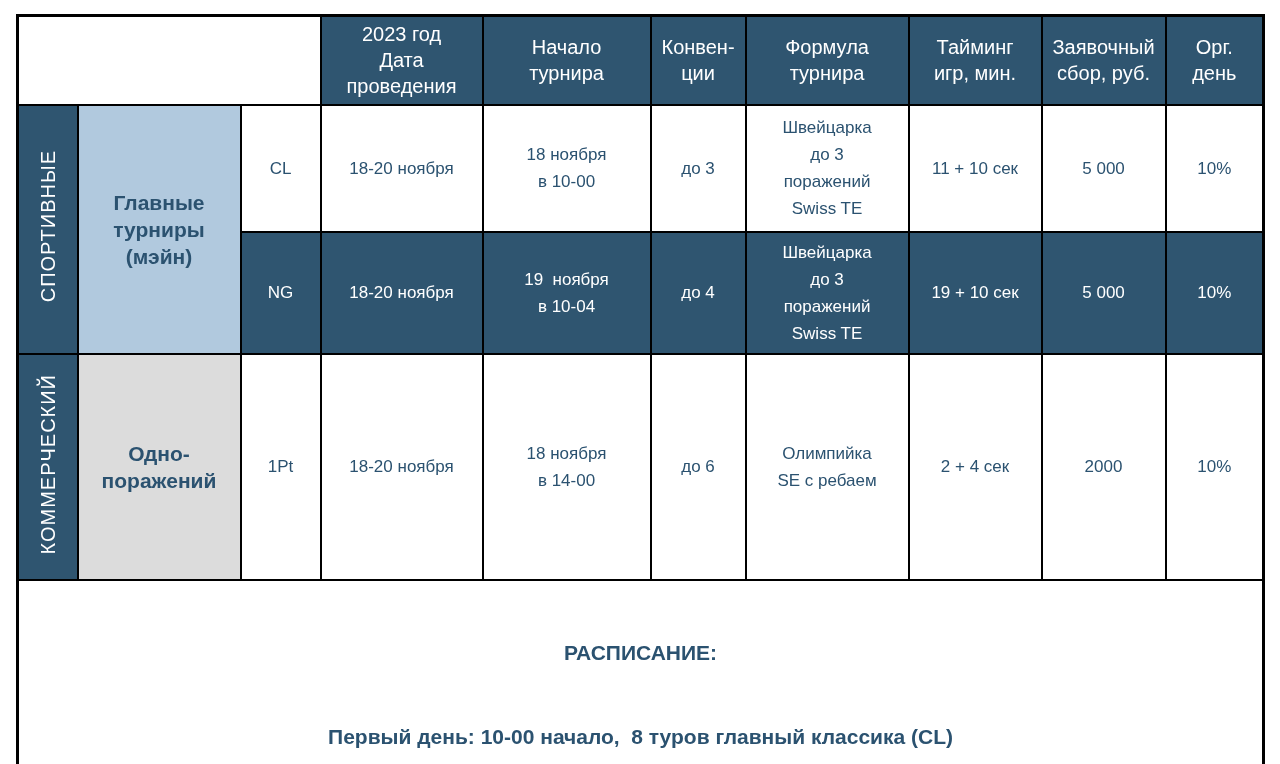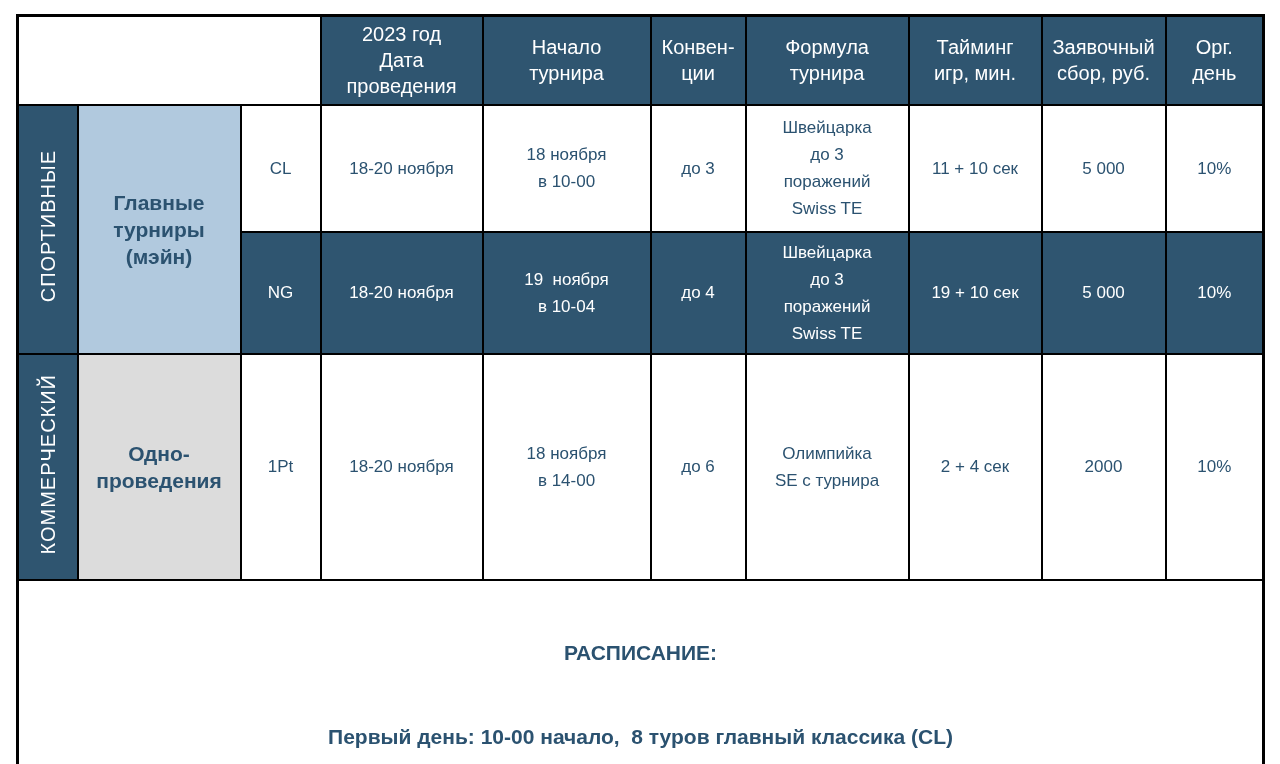--- a/index.html
+++ b/index.html
@@ -135,28 +135,28 @@
 поражений
 Swiss TE</td>
     <td class="cell">19 + 10 сек</td>
     <td class="cell">5 000</td>
     <td class="cell">10%</td>
   </tr>
 
   <tr class="row-1pt">
     <td class="vlabel"><span>КОММЕРЧЕСКИЙ</span></td>
     <td class="category cat-1pt">Одно-
-проведения</td>
+поражений</td>
     <td class="cell">1Pt</td>
     <td class="cell">18-20 ноября</td>
     <td class="cell">18 ноября
 в 14-00</td>
     <td class="cell">до 6</td>
     <td class="cell">Олимпийка
-SE с турнира</td>
+SE с ребаем</td>
     <td class="cell">2 + 4 сек</td>
     <td class="cell">2000</td>
     <td class="cell">10%</td>
   </tr>
 
   <tr class="footer-row">
     <td class="footer" colspan="10">
       <div>РАСПИСАНИЕ:</div>
       <div>Первый день: 10-00 начало,  8 туров главный классика (CL)</div>
       

